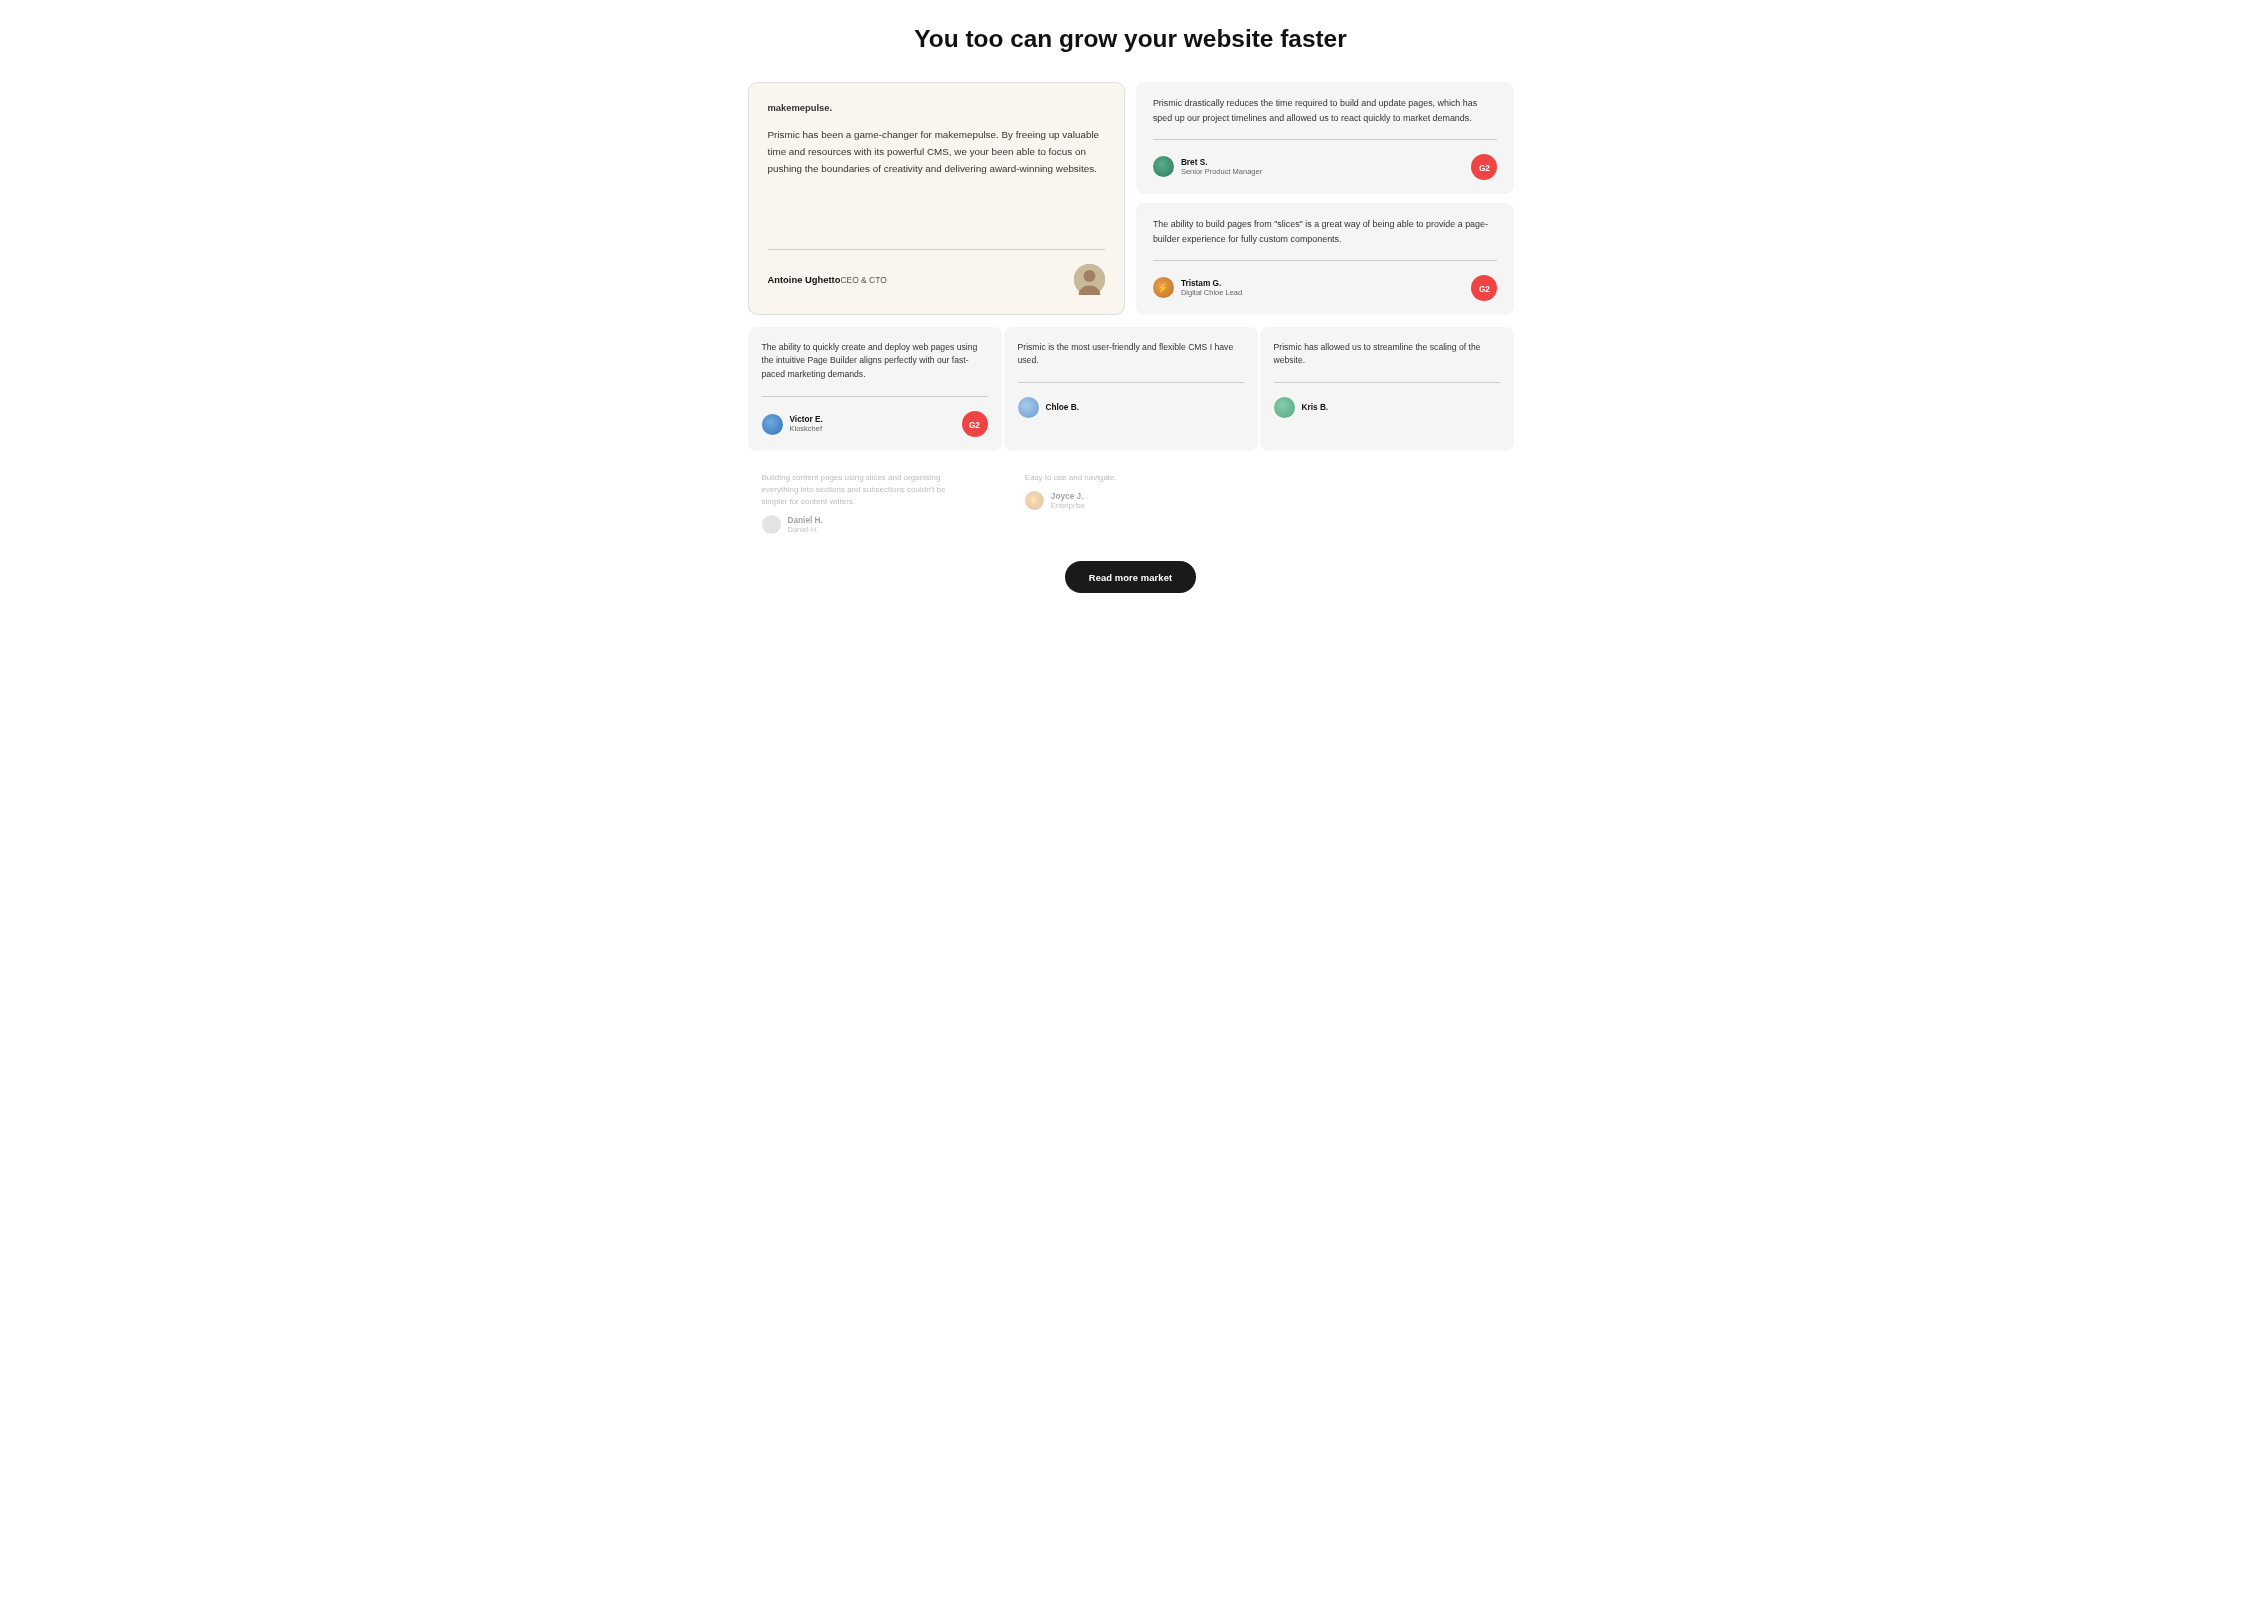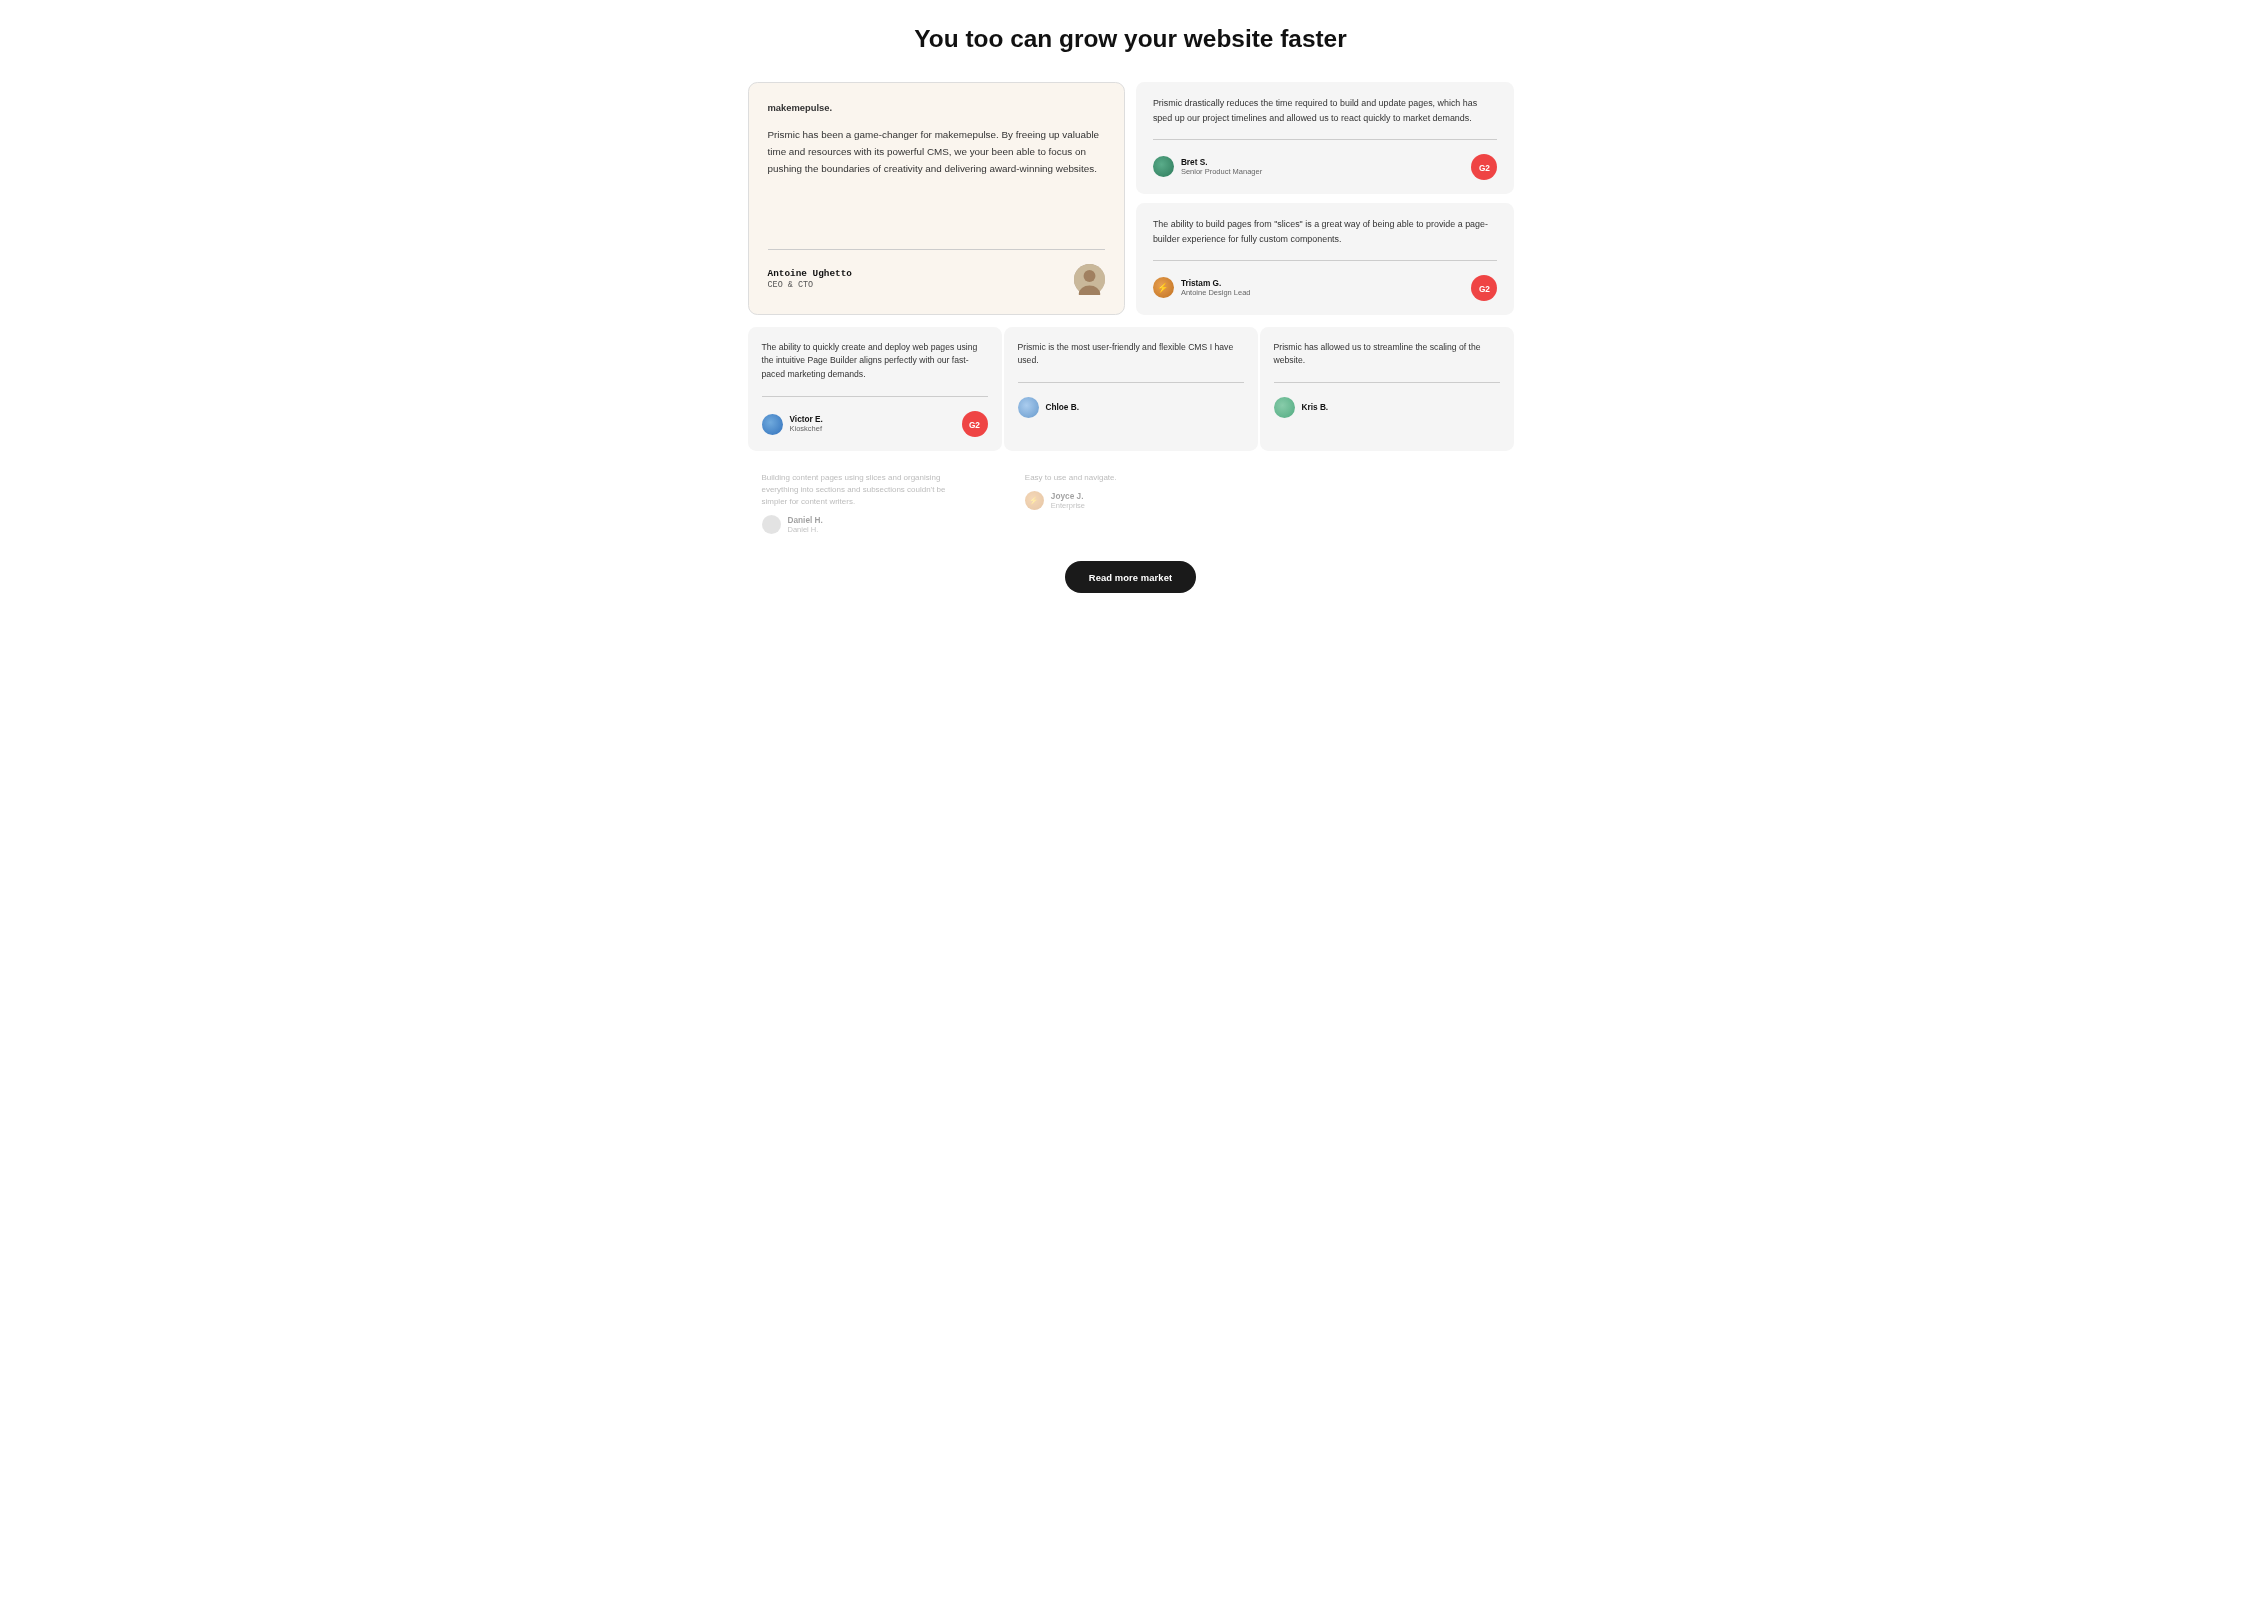--- a/index.html
+++ b/index.html
@@ -61,22 +61,21 @@
     }
 
     .reviewer-row {
       display: flex;
       align-items: center;
       justify-content: space-between;
     }
 
     .reviewer-info {
       display: flex;
-      flex-direction: column;
-      font-family: Liberation Mono, monospace;
+      flex-direction: row;
     }
 
     .reviewer-name {
       font-size: 1rem;
       font-weight: 700;
       color: #111;
     }
 
     .reviewer-title {
       font-size: 0.9rem;
@@ -291,21 +290,21 @@
     </div>
 
     <div class="small-card">
       <p class="small-card-text">The ability to build pages from "slices" is a great way of being able to provide a page-builder experience for fully custom components.</p>
       <hr class="card-divider">
       <div class="reviewer-row-small">
         <div class="reviewer-left">
           <div class="avatar-small avatar-orange">⚡</div>
           <div>
             <div class="reviewer-name-small">Tristam G.</div>
-            <div class="reviewer-company-small">Antoine Design Lead</div>
+            <div class="reviewer-company-small">Digital Chloe Lead</div>
           </div>
         </div>
         <div class="g2-badge-large">
           <svg width="16.5" height="16.5" viewBox="0 0 28 28" xmlns="http://www.w3.org/2000/svg">
             <text x="5" y="20" font-size="14" font-weight="bold" fill="white" font-family="sans-serif">G2</text>
           </svg>
         </div>
       </div>
     </div>
   </div>

